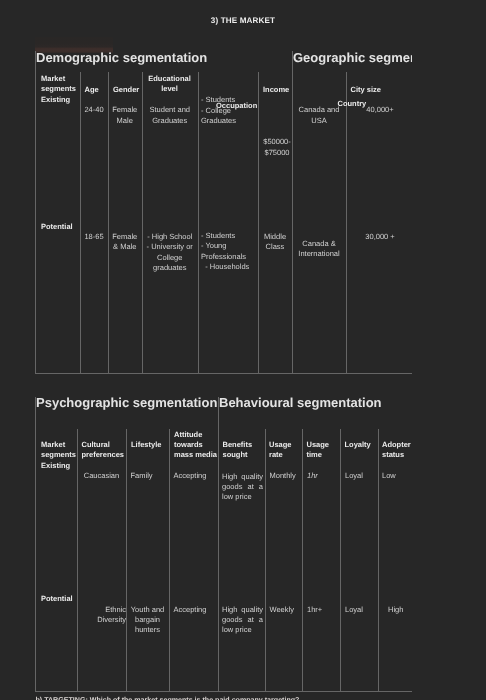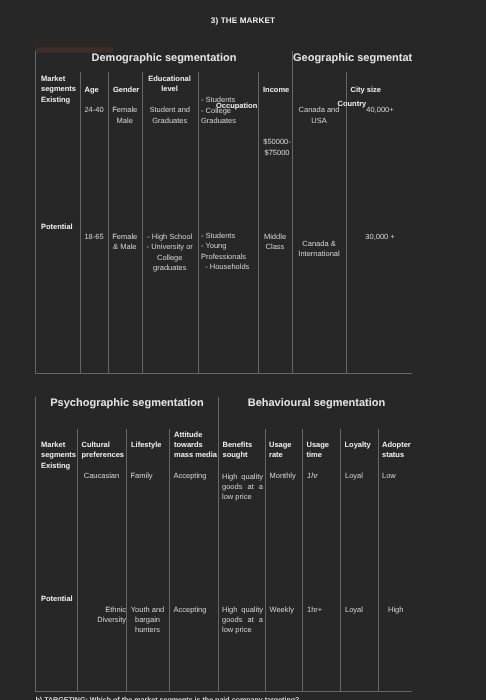--- a/index.html
+++ b/index.html
@@ -18,22 +18,22 @@
 
   .hl{position:absolute;background:#3a2e2c;border-radius:1px;}
 
   .sect{position:absolute;font-size:7.1px;font-weight:bold;color:#d9d4d2;
         line-height:8px;white-space:nowrap;}
 
   
   .vline{position:absolute;width:1px;background:#666;}
   .hline{position:absolute;height:1px;background:#666;}
 
-  .grp{position:absolute;font-size:11px;font-weight:bold;color:#e3e3e3;
-       line-height:8px;text-align:center;white-space:nowrap;}
+  .grp{position:absolute;font-size:13px;font-weight:bold;color:#e3e3e3;
+       line-height:8px;white-space:nowrap;}
 
   .cell{position:absolute;font-size:7.5px;line-height:10.15px;color:#d2d2d2;}
   .cell.b{font-weight:bold;color:#ececec;}
   .cell.c{text-align:center;}
   .cell.l{text-align:left;}
   .cell.j{text-align:justify;}
 </style>
 </head>
 <body>
 

